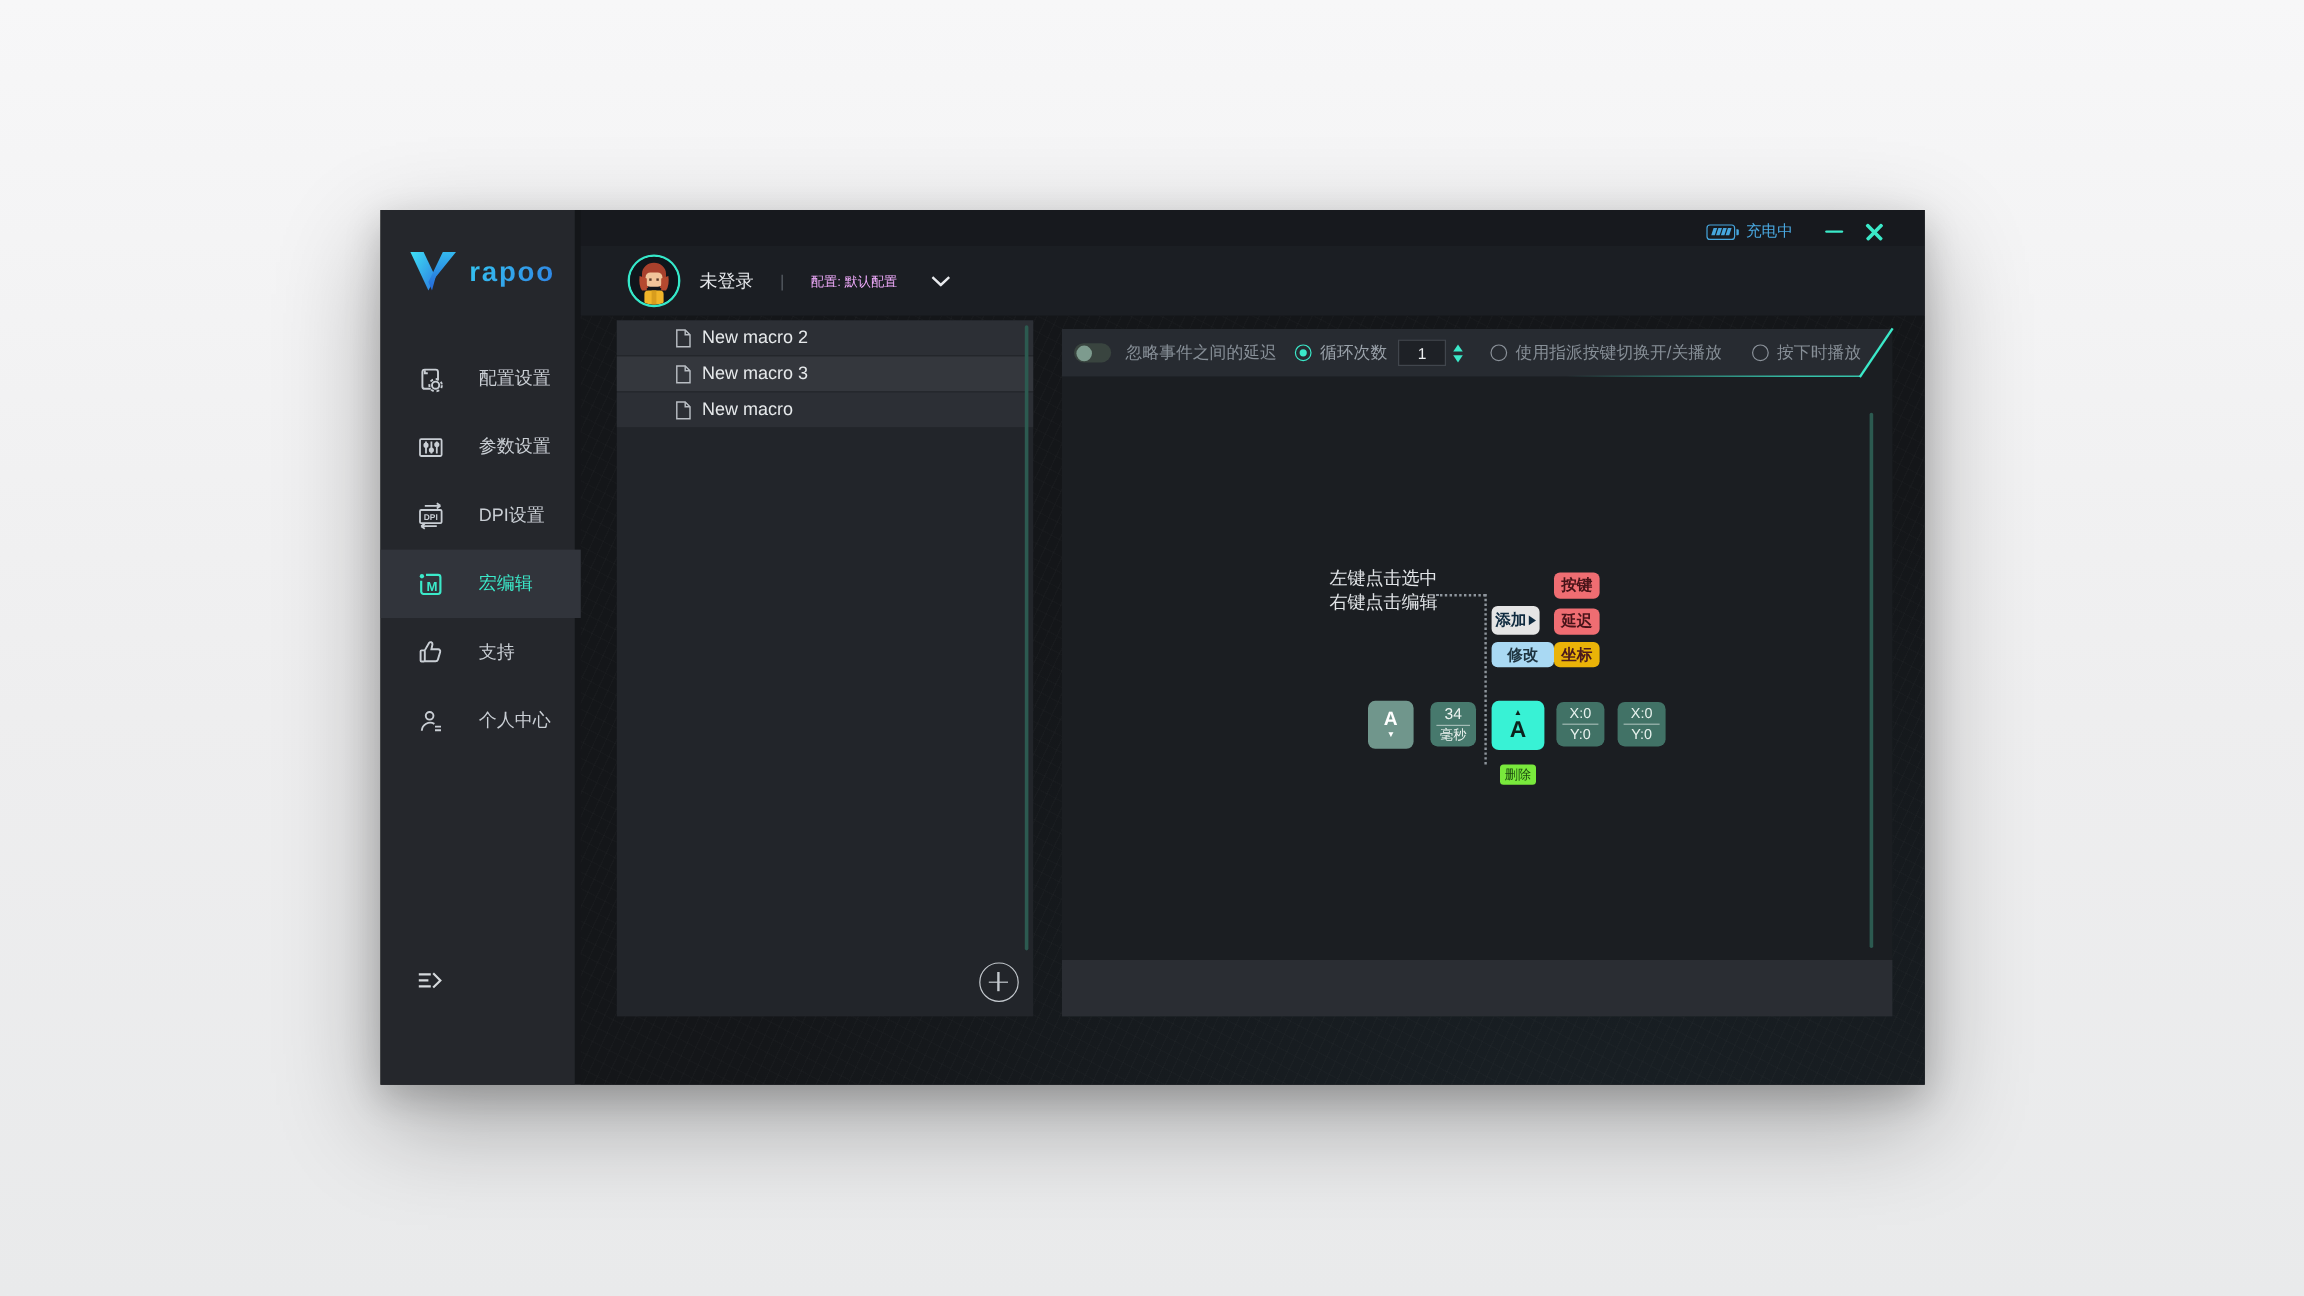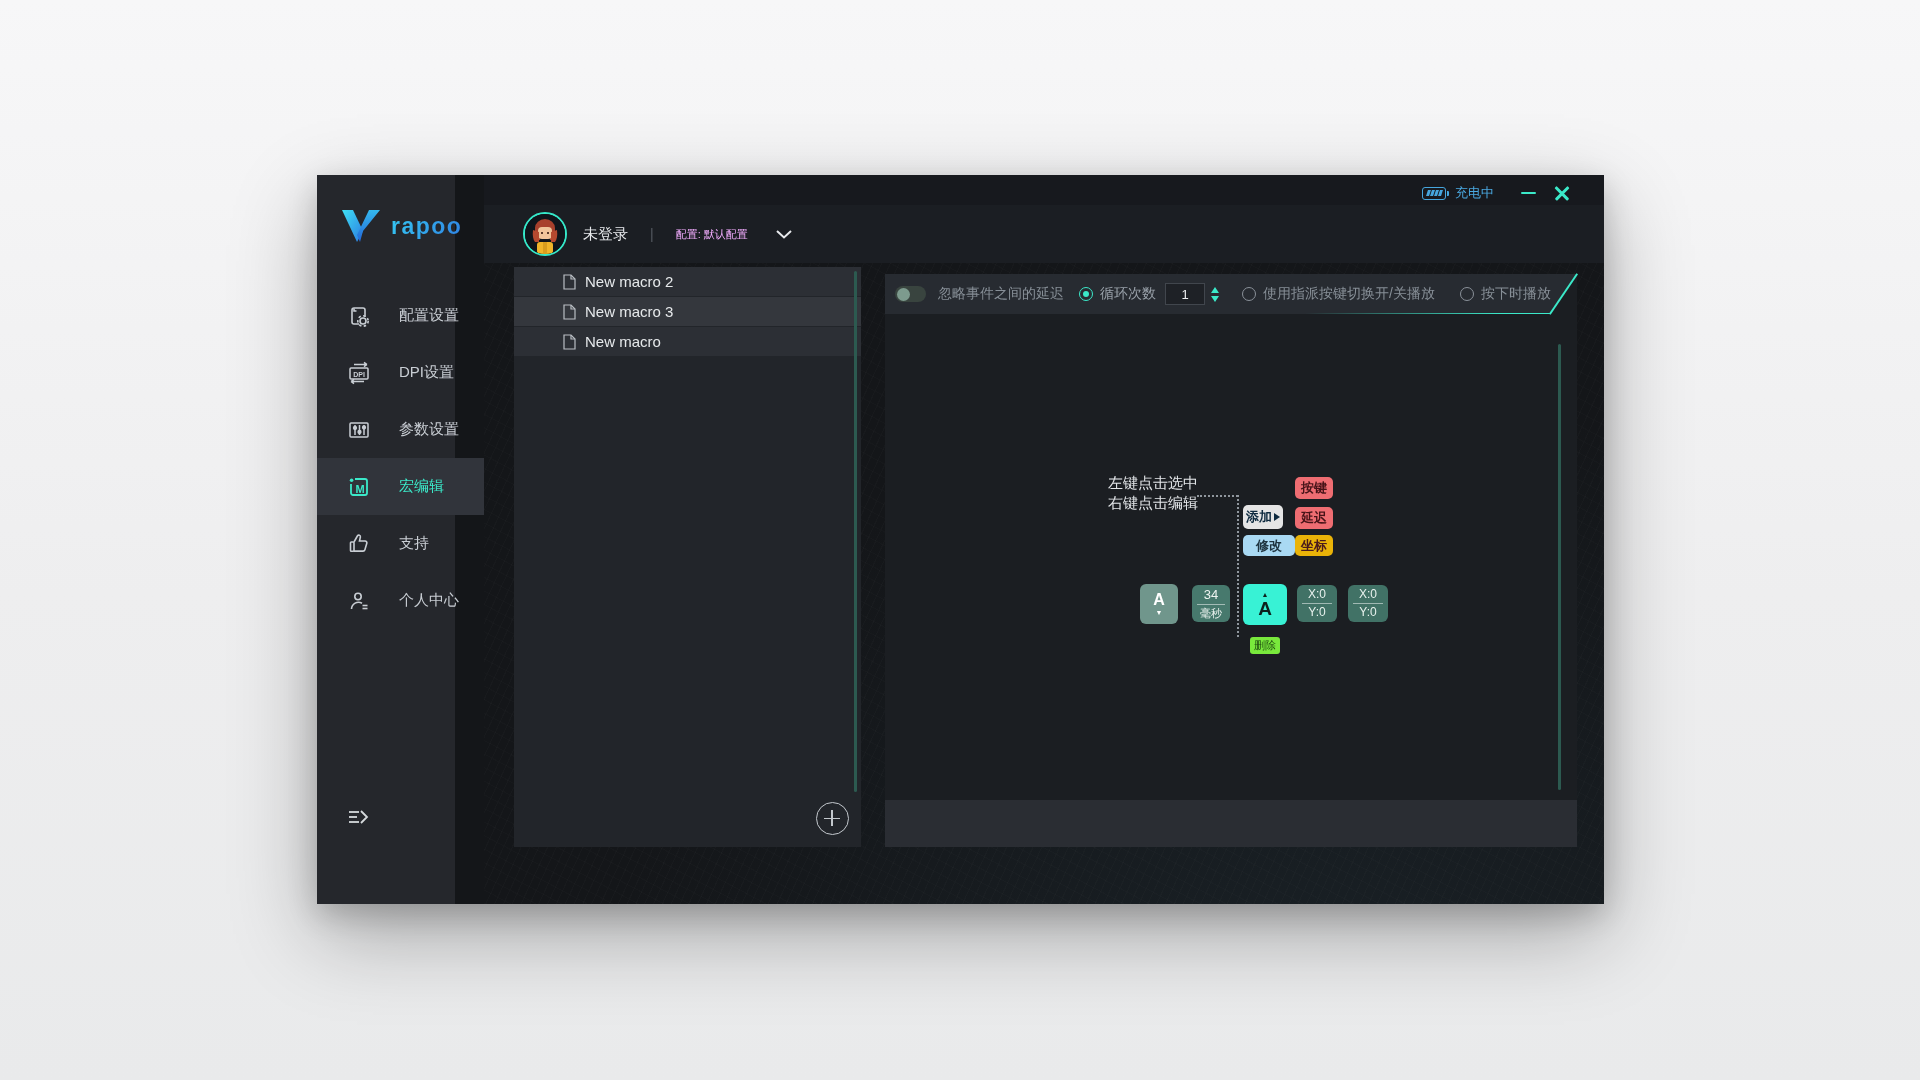--- a/index.html
+++ b/index.html
@@ -9,21 +9,21 @@
     background:linear-gradient(180deg,#f7f7f8 0%,#eeeeef 55%,#e9eaeb 100%);
     position:relative;
   }
   .window {
     position:absolute; left:317px; top:175px; width:1287px; height:729px;
     background:#141619;
     box-shadow:0 30px 80px rgba(0,0,0,.30), 0 10px 28px rgba(0,0,0,.18);
     overflow:hidden;
   }
   
-  .sidebar { position:absolute; left:0; top:0; width:138px; height:729px; background:#25272c; z-index:5; }
+  .sidebar { position:absolute; left:0; top:0; width:162px; height:729px; background:#25272c; z-index:5; }
   .logo { position:absolute; left:24px; top:34px; display:flex; align-items:center; gap:10px; }
   .brand {
     font-size:23px; font-weight:bold; letter-spacing:1.5px;
     background:linear-gradient(120deg,#35c8f2 0%,#2f82e4 100%);
     -webkit-background-clip:text; background-clip:text; color:transparent;
   }
   .nav { position:absolute; left:0; top:112px; width:167px; }
   .nav-item { height:57px; display:flex; align-items:center; padding-left:29px; gap:27px; cursor:default; }
   .nav-item .nicon { width:26px; height:26px; display:flex; align-items:center; justify-content:center; color:#c9ced4; }
   .nav-item .nlabel { font-size:15px; color:#c9ced4; }
@@ -154,42 +154,42 @@
             <path d="M5 6 v12 a2 2 0 0 0 2 2 h5"></path>
             <path d="M7 4.5 v2.5 h2.5"></path>
             <circle cx="16" cy="17" r="3"></circle>
             <circle cx="16" cy="17" r="5.2" stroke-dasharray="2.4 2.4"></circle>
           </svg>
         </span>
         <span class="nlabel">配置设置</span>
       </div>
       <div class="nav-item">
         <span class="nicon">
-          <svg width="26" height="24" viewBox="0 0 26 24" fill="none" stroke="currentColor" stroke-width="1.5">
-            <rect x="4" y="7" width="18" height="11" rx="1"></rect>
-            <text x="13" y="15.5" text-anchor="middle" font-size="7" font-weight="bold" fill="currentColor" stroke="none" font-family="Liberation Sans, sans-serif">DPI</text>
-            <path d="M8 3.5 h13 m0 0 l-3 -2.2 m3 2.2 l-3 2.2"></path>
-            <path d="M18 20.5 h-13 m0 0 l3 -2.2 m-3 2.2 l3 2.2"></path>
-          </svg>
-        </span>
-        <span class="nlabel">DPI设置</span>
-      </div>
-      <div class="nav-item">
-        <span class="nicon">
           <svg width="24" height="24" viewBox="0 0 24 24" fill="none" stroke="currentColor" stroke-width="1.5">
             <rect x="3" y="5" width="18" height="14" rx="1"></rect>
             <line x1="8" y1="7" x2="8" y2="17"></line>
               <circle cx="8" cy="10" r="1.4" fill="currentColor"></circle>
             <line x1="12.5" y1="7" x2="12.5" y2="17"></line>
               <circle cx="12.5" cy="14" r="1.4" fill="currentColor"></circle>
             <line x1="17" y1="7" x2="17" y2="17"></line>
               <circle cx="17" cy="9.5" r="1.4" fill="currentColor"></circle>
           </svg>
         </span>
         <span class="nlabel">参数设置</span>
+      </div>
+      <div class="nav-item">
+        <span class="nicon">
+          <svg width="26" height="24" viewBox="0 0 26 24" fill="none" stroke="currentColor" stroke-width="1.5">
+            <rect x="4" y="7" width="18" height="11" rx="1"></rect>
+            <text x="13" y="15.5" text-anchor="middle" font-size="7" font-weight="bold" fill="currentColor" stroke="none" font-family="Liberation Sans, sans-serif">DPI</text>
+            <path d="M8 3.5 h13 m0 0 l-3 -2.2 m3 2.2 l-3 2.2"></path>
+            <path d="M18 20.5 h-13 m0 0 l3 -2.2 m-3 2.2 l3 2.2"></path>
+          </svg>
+        </span>
+        <span class="nlabel">DPI设置</span>
       </div>
       <div class="nav-item active">
         <span class="nicon">
           <svg width="24" height="24" viewBox="0 0 24 24" fill="none" stroke="currentColor" stroke-width="1.8">
             <path d="M8 4 h10 a2 2 0 0 1 2 2 v12 a2 2 0 0 1 -2 2 h-12 a2 2 0 0 1 -2 -2 v-9"></path>
             <circle cx="4.6" cy="5.2" r="1.8" fill="currentColor" stroke="none"></circle>
             <text x="13" y="17.5" text-anchor="middle" font-size="11" font-weight="bold" fill="currentColor" stroke="none" font-family="Liberation Sans, sans-serif">M</text>
           </svg>
         </span>
         <span class="nlabel">宏编辑</span>

